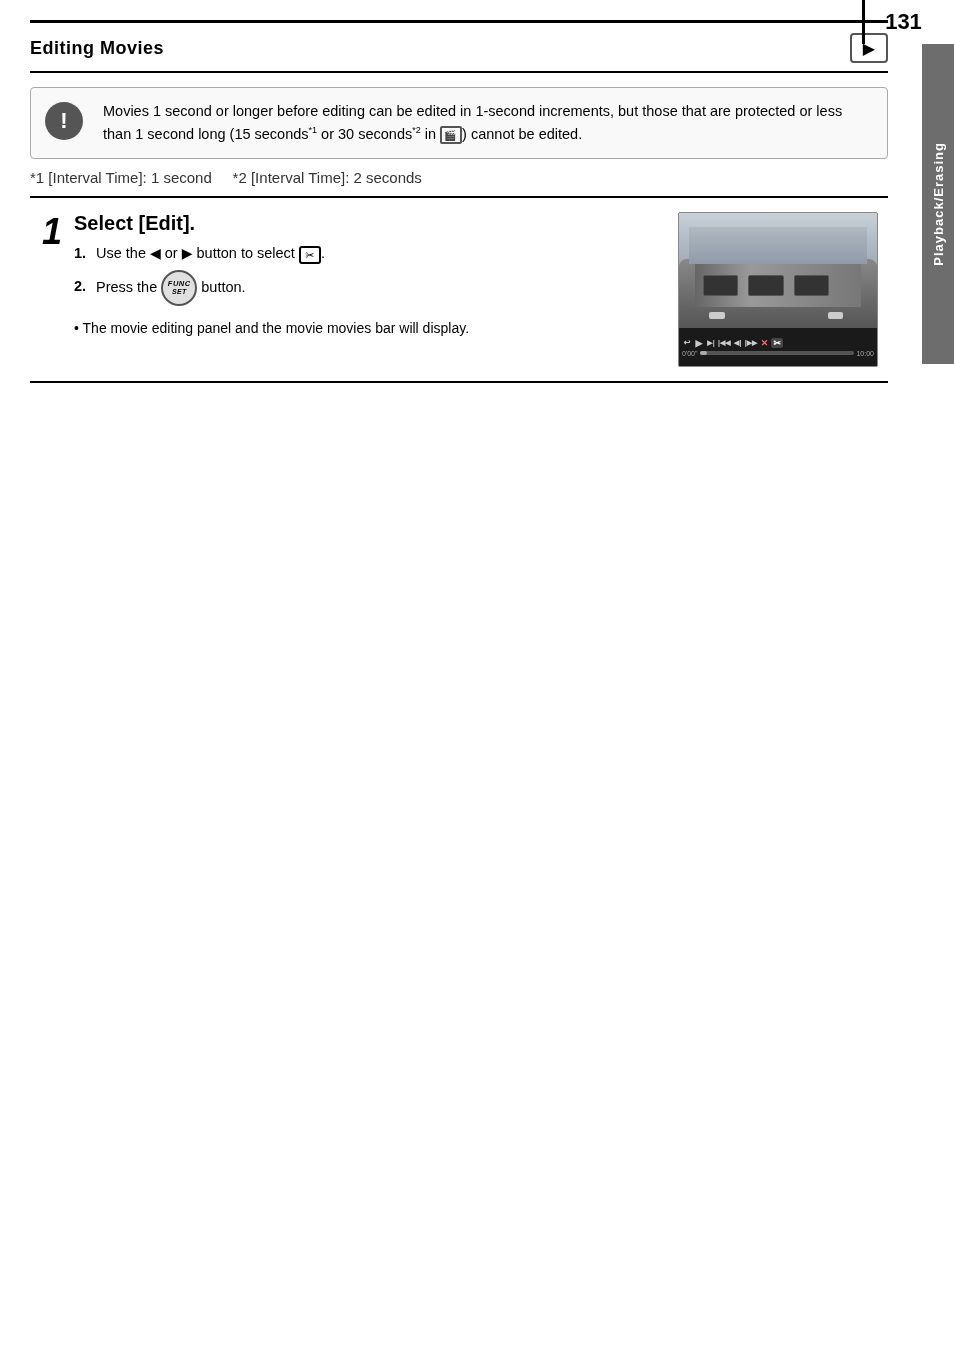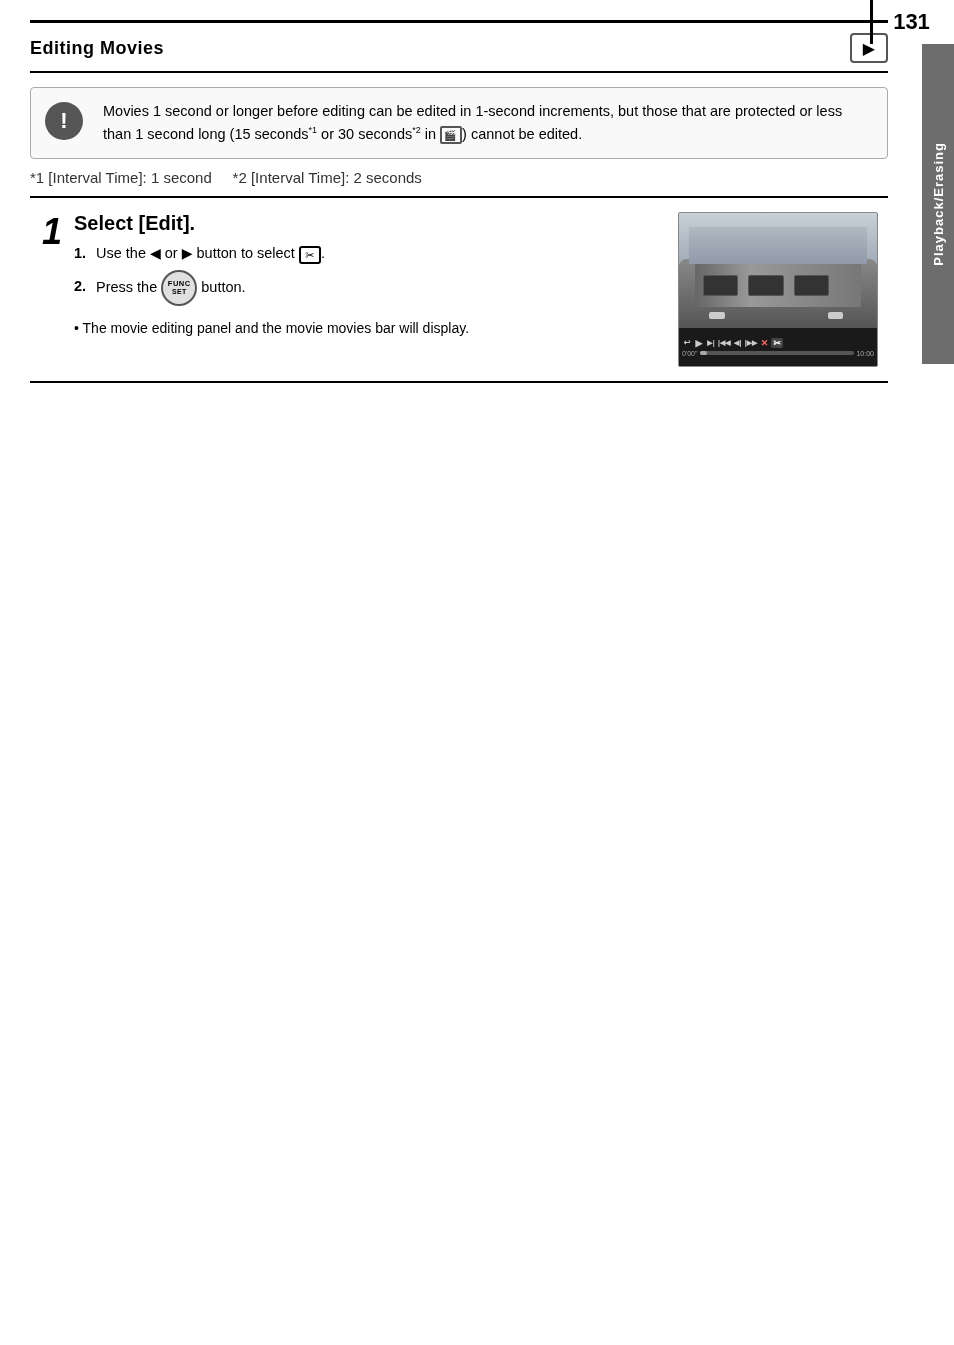--- a/index.html
+++ b/index.html
@@ -11,21 +11,21 @@
       font-family: Arial, sans-serif;
       font-size: 15px;
       color: #000;
       position: relative;
     }
 
     
     .page-number-bar {
       position: absolute;
       top: 0;
-      right: 4px;
+      right: 12px;
       width: 80px;
       height: 44px;
       border-left: 3px solid #000;
       display: flex;
       align-items: center;
       justify-content: center;
       font-size: 22px;
       font-weight: bold;
     }
 
@@ -220,20 +220,21 @@
       height: 38px;
       border-radius: 50%;
       border: 2px solid #555;
       text-align: center;
       line-height: 36px;
       font-size: 8px;
       font-weight: bold;
       vertical-align: middle;
       background: #e8e8e8;
       position: relative;
+      font-style: italic;
     }
 
     .func-button-inner {
       display: flex;
       flex-direction: column;
       align-items: center;
       justify-content: center;
       height: 100%;
       line-height: 1;
     }

